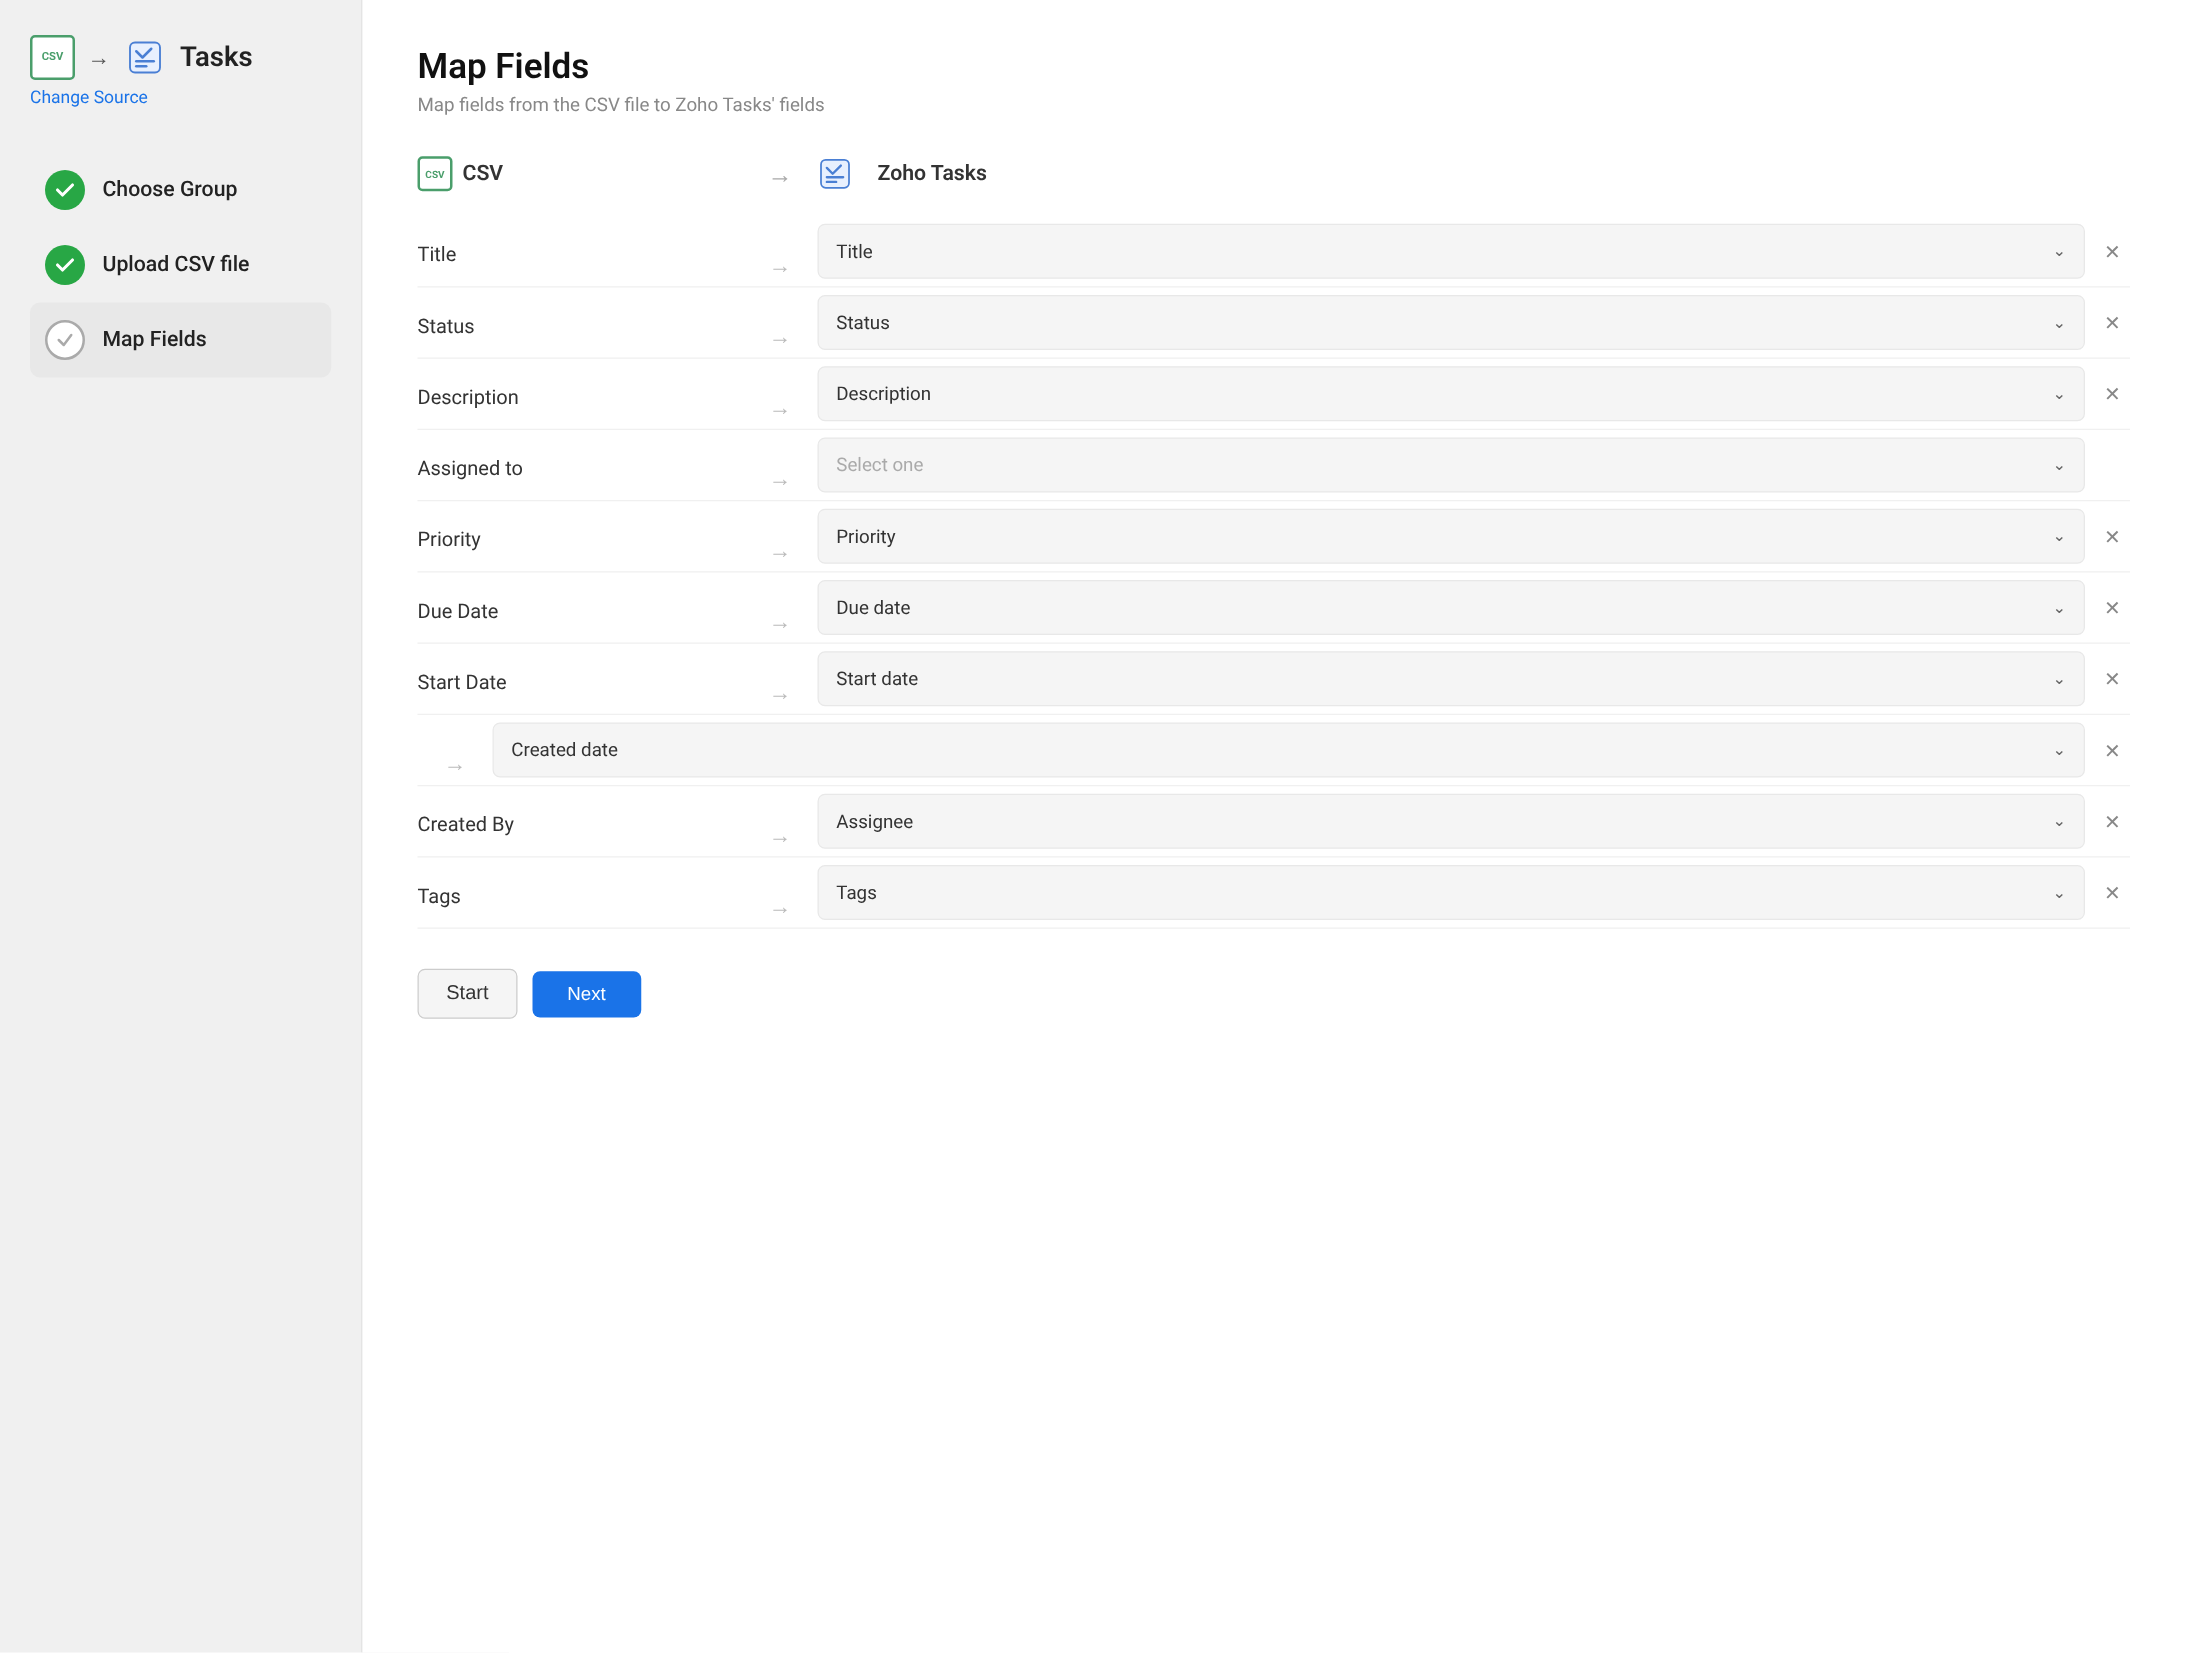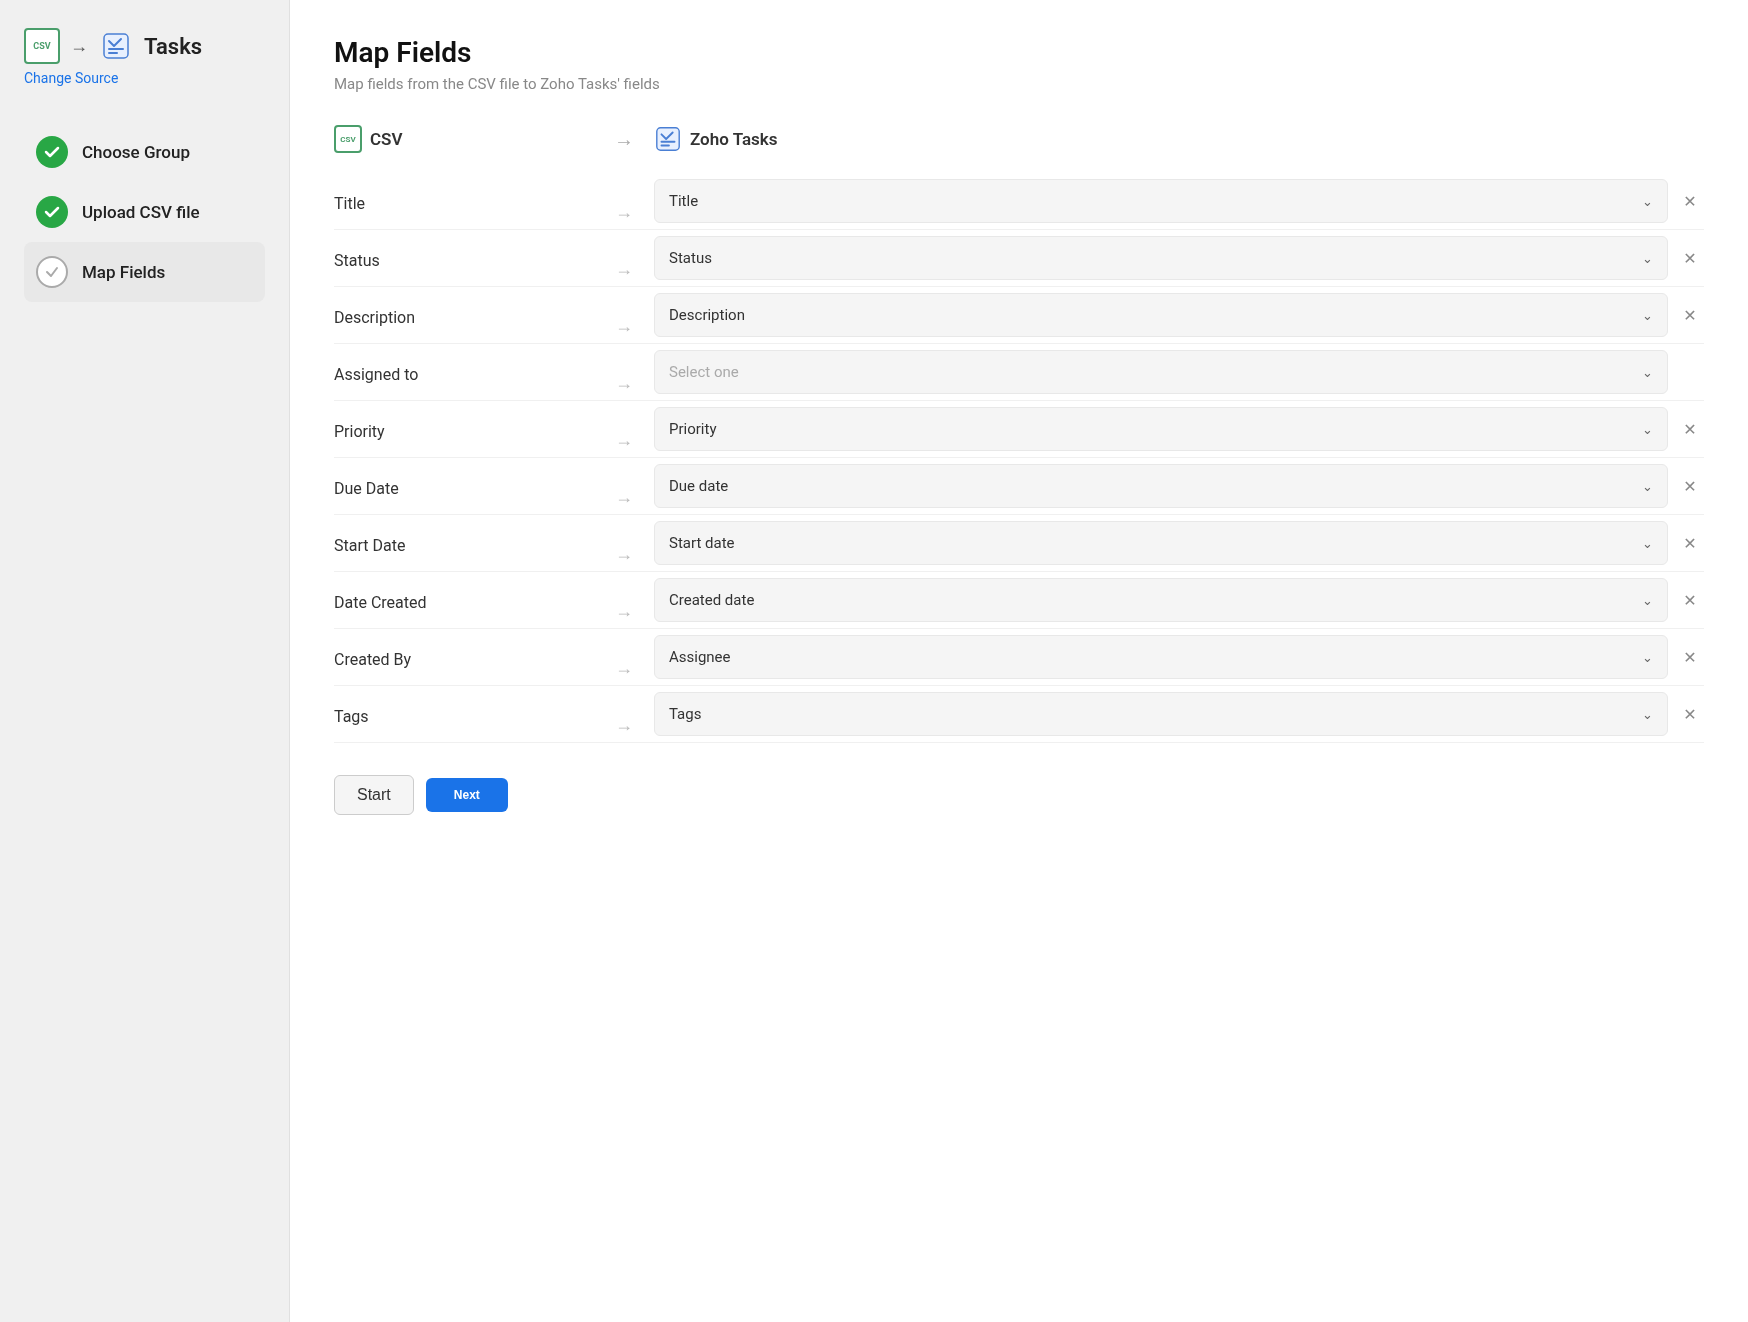--- a/index.html
+++ b/index.html
@@ -187,21 +187,21 @@
       display: flex;
       align-items: center;
       justify-content: center;
       color: #aaa;
       font-size: 20px;
     }
 
     .col-zoho {
       display: flex;
       align-items: center;
-      gap: 8px;
+      gap: 20px;
       flex: 1;
     }
 
     .col-zoho-label {
       font-size: 17px;
       font-weight: 600;
       color: #333;
     }
 
     
@@ -303,24 +303,24 @@
       font-size: 16px;
       color: #333;
       cursor: pointer;
     }
 
     .btn-next {
       padding: 10px 28px;
       border: none;
       background: #1a73e8;
       border-radius: 6px;
-      font-size: 12px;
+      font-size: 15px;
       color: white;
       cursor: pointer;
-      font-weight: 700;
+      font-weight: 400;
     }
   </style>
 </head>
 <body>
 
 <div class="sidebar">
   <div class="sidebar-header">
     <div class="csv-icon">CSV</div>
     <span class="arrow-icon">→</span>
     <div class="tasks-icon">
@@ -459,21 +459,20 @@
       <div class="field-arrow">→</div>
       <div class="field-target">
         <div class="field-select ">
           <span class="field-select-text">Start date</span>
           <span class="chevron-icon">⌄</span>
         </div>
         <div class="close-btn">✕</div>
       </div>
     </div>
       <div class="field-row">
-      <div class="field-source">Date Created</div>
       <div class="field-arrow">→</div>
       <div class="field-target">
         <div class="field-select ">
           <span class="field-select-text">Created date</span>
           <span class="chevron-icon">⌄</span>
         </div>
         <div class="close-btn">✕</div>
       </div>
     </div>
       <div class="field-row">

